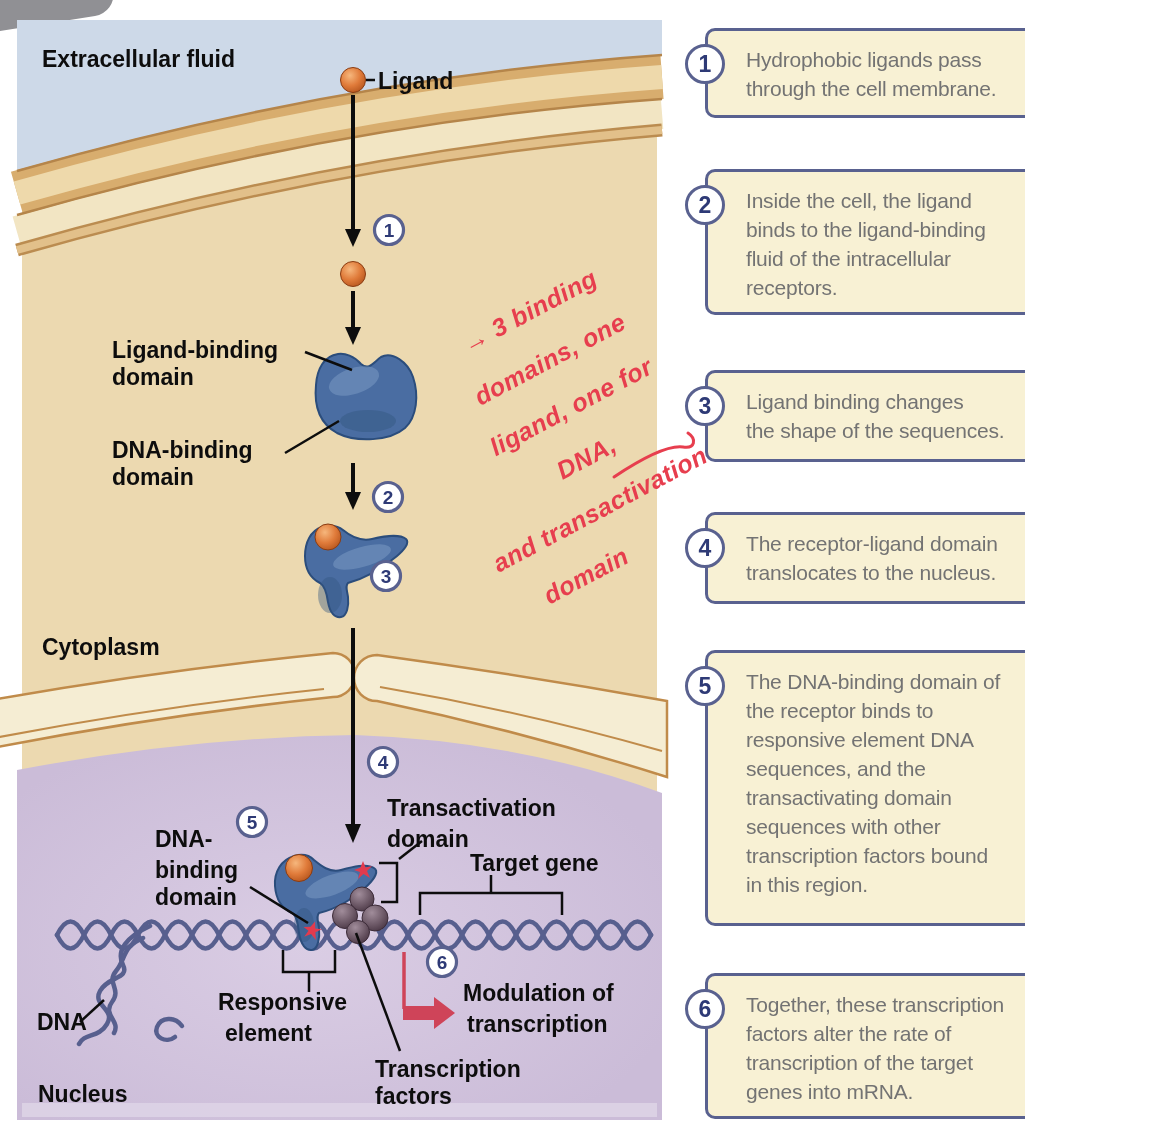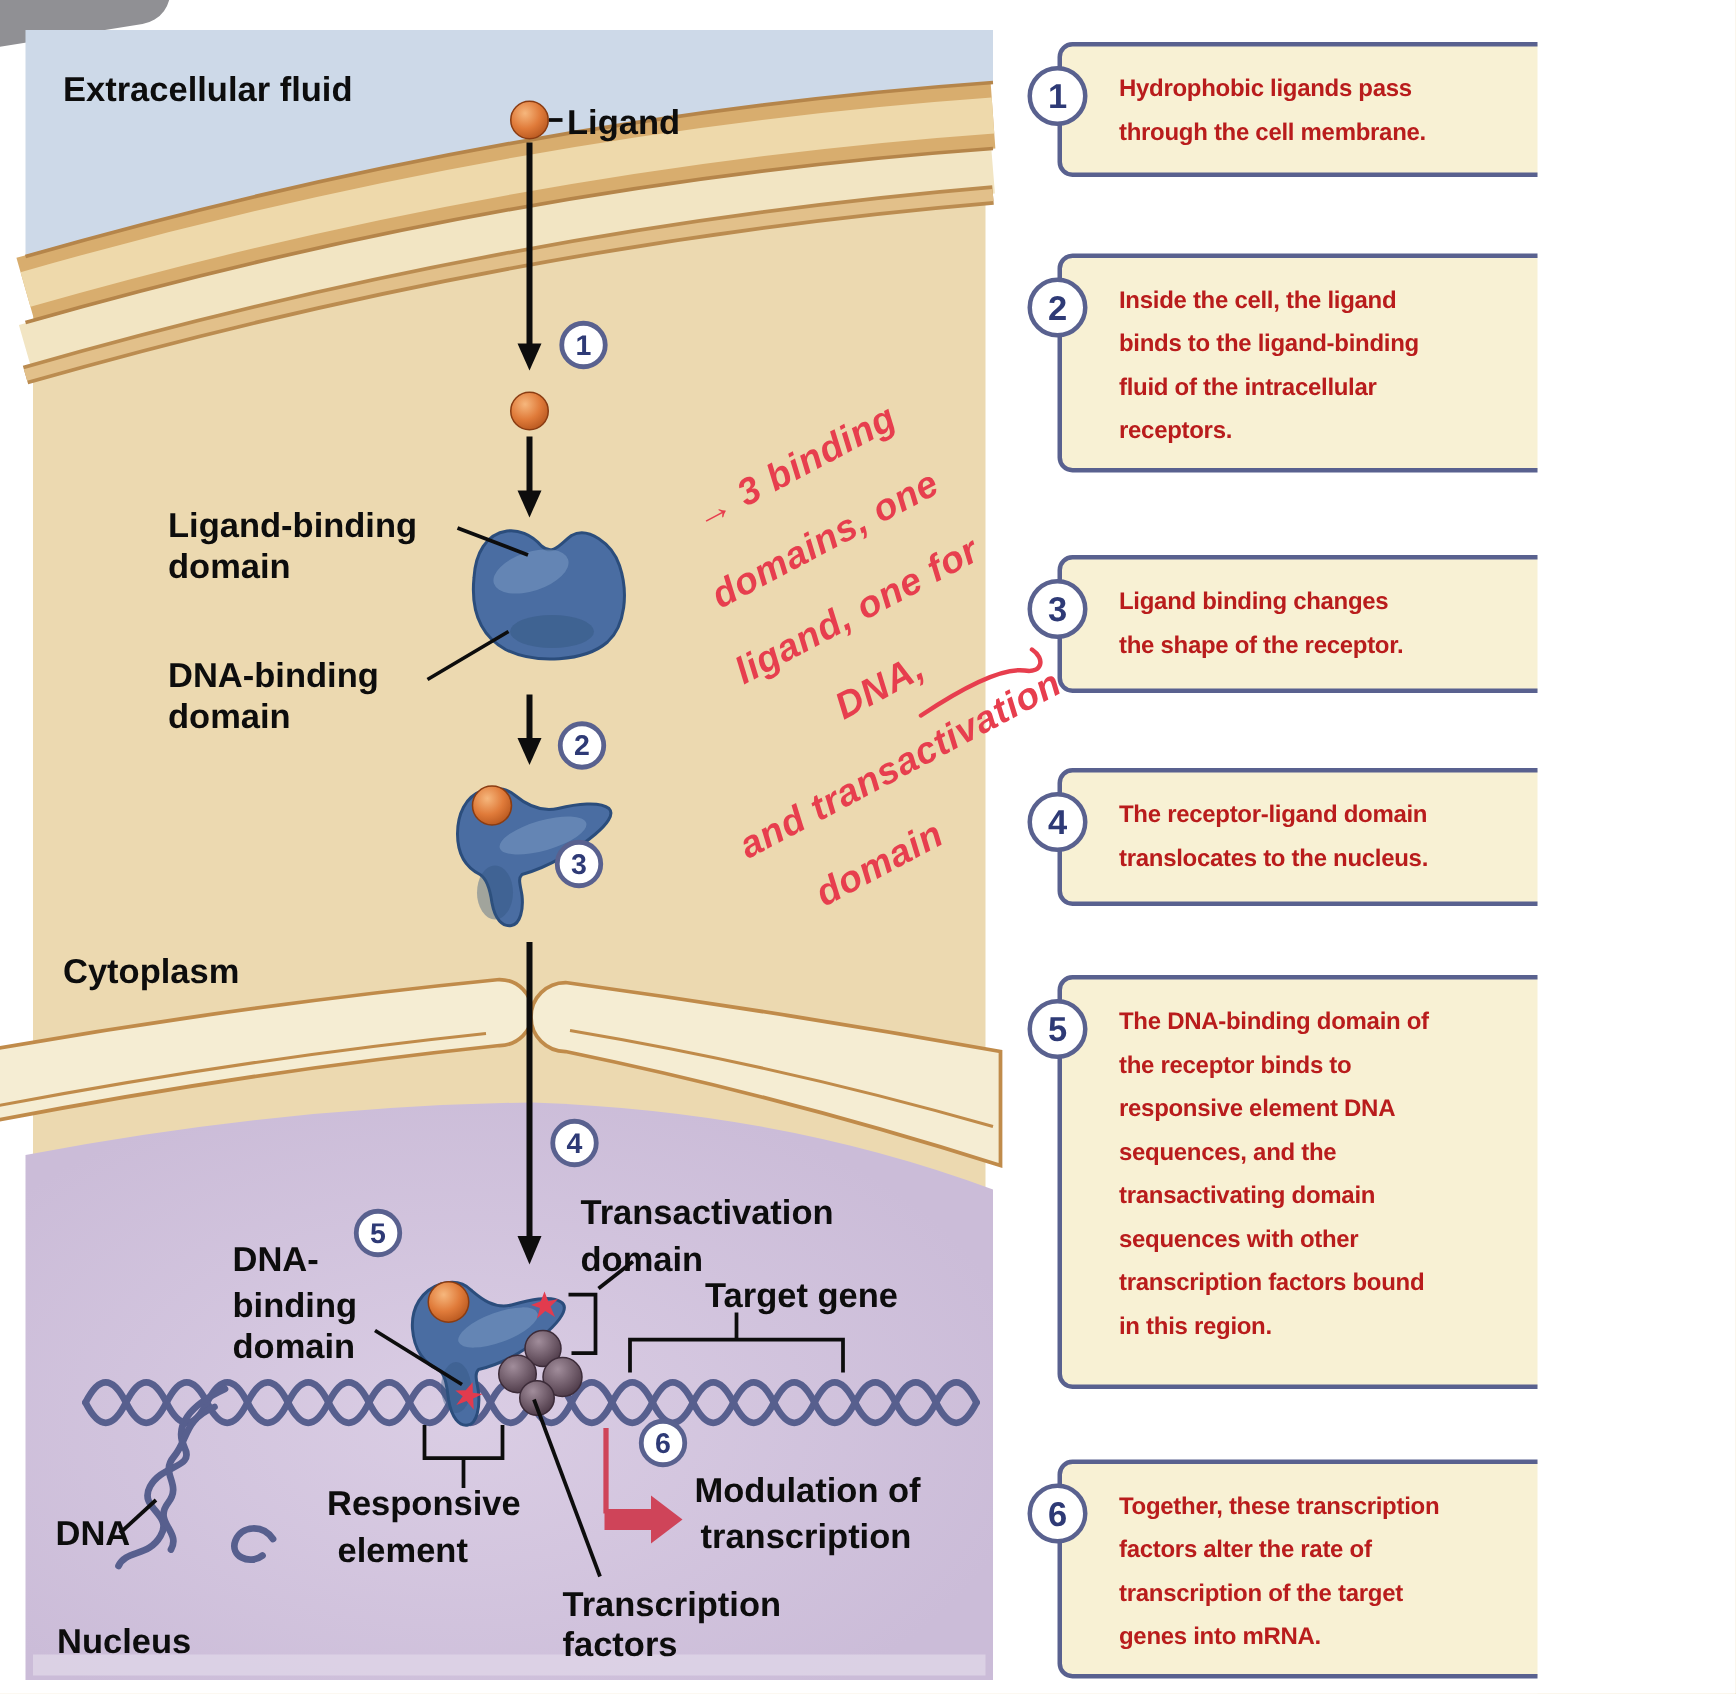--- a/index.html
+++ b/index.html
@@ -5,22 +5,22 @@
   html,body{margin:0;padding:0;background:#fff;}
   .page{position:relative;width:1025px;height:1129px;background:#ffffff;overflow:hidden;
         font-family:"Liberation Sans",sans-serif;}
   .corner-shape{position:absolute;left:-28px;top:-22px;width:142px;height:46px;
         background:#909094;border-radius:22px;transform:rotate(-9deg);}
   .panel{position:absolute;left:22px;top:25px;width:635px;height:1092px;}
   .panel svg{overflow:visible;display:block;}
 
   .callout{position:absolute;left:705px;width:406px;background:#f8f1d4;
         border:3px solid #59618f;border-radius:10px;box-sizing:border-box;}
-  .callout-text{padding:14px 10px 10px 38px;font-size:16px;font-weight:bold;
-        line-height:29px;color:#b91c1c;white-space:pre-line;letter-spacing:-0.2px;}
+  .callout-text{padding:14px 10px 10px 38px;font-size:21px;font-weight:normal;
+        line-height:29px;color:#737373;white-space:pre-line;letter-spacing:-0.2px;}
   .badge{position:absolute;left:-23px;top:13px;width:40px;height:40px;border-radius:50%;
         background:#ffffff;border:3.5px solid #59618f;box-sizing:border-box;
         display:flex;align-items:center;justify-content:center;
         font-size:23px;font-weight:bold;color:#2e3a76;}
 
   svg text{font-family:"Liberation Sans",sans-serif;font-weight:bold;fill:#0d0d0d;}
   .lbl{font-size:23px;}
   .stepnum{font-size:19px;fill:#2e3a76;}
   .hand{font-size:25px;fill:#e73e4e;font-style:italic;letter-spacing:0.5px;}
 </style>
@@ -233,21 +233,21 @@
   <div class="callout" style="top:169px;height:146px;">
     <div class="badge">2</div>
     <div class="callout-text">Inside the cell, the ligand
 binds to the ligand-binding
 fluid of the intracellular
 receptors.</div>
   </div>
   <div class="callout" style="top:370px;height:92px;">
     <div class="badge">3</div>
     <div class="callout-text">Ligand binding changes
-the shape of the receptor.</div>
+the shape of the sequences.</div>
   </div>
   <div class="callout" style="top:512px;height:92px;">
     <div class="badge">4</div>
     <div class="callout-text">The receptor-ligand domain
 translocates to the nucleus.</div>
   </div>
   <div class="callout" style="top:650px;height:276px;">
     <div class="badge">5</div>
     <div class="callout-text">The DNA-binding domain of
 the receptor binds to

